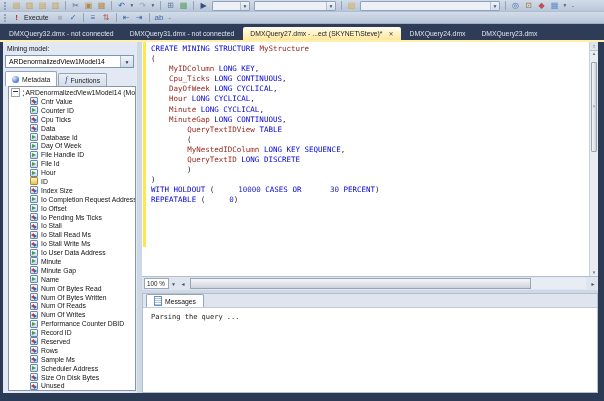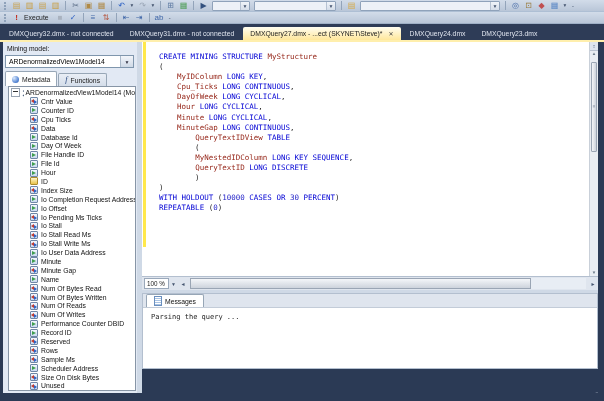--- a/index.html
+++ b/index.html
@@ -66,23 +66,23 @@
     border-top:2px solid transparent;border-bottom:2px solid transparent;border-right:3px solid #c03a2e;}
   .ti.io::after{content:"";position:absolute;right:0;bottom:0;width:0;height:0;
     border-top:2px solid transparent;border-bottom:2px solid transparent;border-left:3px solid #2f62c4;}
   .ti.in::after{content:"";position:absolute;left:1px;top:1px;width:0;height:0;
     border-top:2px solid transparent;border-bottom:2px solid transparent;border-left:4px solid #3f9e4f;}
   .ti.key{background:linear-gradient(#fff6c9,#e9c34a);border-color:#ad8c2d;}
   .splitter-v{position:absolute;left:137px;top:0;width:5px;height:351px;background:#cfd9e6;}
   
   .editor{position:absolute;left:142px;top:0;width:456px;height:234px;background:#fff;}
   .trackbar{position:absolute;left:1px;top:0;width:3px;height:205px;background:#ffe84c;}
-  .code{position:absolute;left:9px;top:2px;margin:8px;font-family:"DejaVu Sans Mono",monospace;
+  .code{position:absolute;left:9px;top:2px;margin:0;font-family:"DejaVu Sans Mono",monospace;
     font-size:7.5px;line-height:10.1px;white-space:pre;}
-  .code .k{color:#0000d4;} .code .i{color:#96271a;} .code .p{color:#1c1c1c;} .code .n{color:#2424c8;}
+  .code .k{color:#0000d4;} .code .i{color:#96271a;} .code .p{color:#1c1c1c;} .code .n{color:#2424c8;padding-left:24px;}
   .vscroll{position:absolute;right:0;top:0;width:9px;height:234px;background:#e9edf2;
     border-left:1px solid #c9d0d9;box-sizing:border-box;}
   .vs-split{position:absolute;top:0;left:0;right:0;height:8px;background:#dfe5ee;
     border-bottom:1px solid #b9c2cf;font-size:5px;text-align:center;line-height:8px;color:#44546e;}
   .vs-up{position:absolute;top:9px;left:0;right:0;text-align:center;font-size:4.5px;color:#6a7main7a88;color:#6a7a88;}
   .vs-thumb{position:absolute;left:1px;right:1px;top:20px;height:88px;border:1px solid #9aa5b4;
     background:linear-gradient(90deg,#f4f6f9,#cdd3dc);border-radius:1px;font-size:4.5px;
     color:#8a95a5;text-align:center;line-height:88px;}
   .vs-down{position:absolute;bottom:1px;left:0;right:0;text-align:center;font-size:4.5px;color:#6a7a88;}
   
@@ -90,21 +90,21 @@
     border-top:1px solid #b3bfcf;box-sizing:border-box;display:flex;align-items:center;}
   .zoom-box{width:25px;height:11px;background:#fff;border:1px solid #9aa8ba;margin-left:2px;
     display:flex;align-items:center;padding-left:2px;font-size:6.3px;color:#222;box-sizing:border-box;}
   .zoom-arr{width:9px;text-align:center;font-size:5px;color:#44546e;}
   .hs-btn{width:10px;text-align:center;font-size:6px;color:#44546e;}
   .hs-track{flex:1;height:11px;background:#e8edf4;position:relative;margin:0 2px;}
   .hs-thumb{position:absolute;left:0;top:0;bottom:0;width:86%;border:1px solid #9aa5b4;
     background:linear-gradient(#f4f6f9,#cdd3dc);box-sizing:border-box;}
   .splitter-h{position:absolute;left:142px;top:248px;width:456px;height:3px;background:#cfd9e6;}
   
-  .messages{position:absolute;left:142px;top:251px;width:456px;height:76px;background:#fff;
+  .messages{position:absolute;left:142px;top:251px;width:456px;height:100px;background:#fff;
     border:1px solid #b3bfcf;box-sizing:border-box;}
   .msg-tabs{height:13px;background:#dfe5ee;display:flex;align-items:flex-end;padding-left:3px;
     border-bottom:1px solid #c3ccd8;}
   .msg-tab{height:12px;background:#fff;border:1px solid #97a6b6;border-bottom:none;
     border-radius:2px 2px 0 0;display:flex;align-items:center;gap:3px;padding:0 7px;font-size:6.8px;color:#111;}
   .page-icon{width:6px;height:8px;border:1px solid #6a8fbe;flex:none;
     background:repeating-linear-gradient(180deg,#fff 0 1px,#aac4e4 1px 2px);}
   .msg-body{padding:4px 0 0 8px;font-family:"DejaVu Sans Mono",monospace;font-size:7px;
     line-height:10px;color:#1c1c1c;}
 </style>

